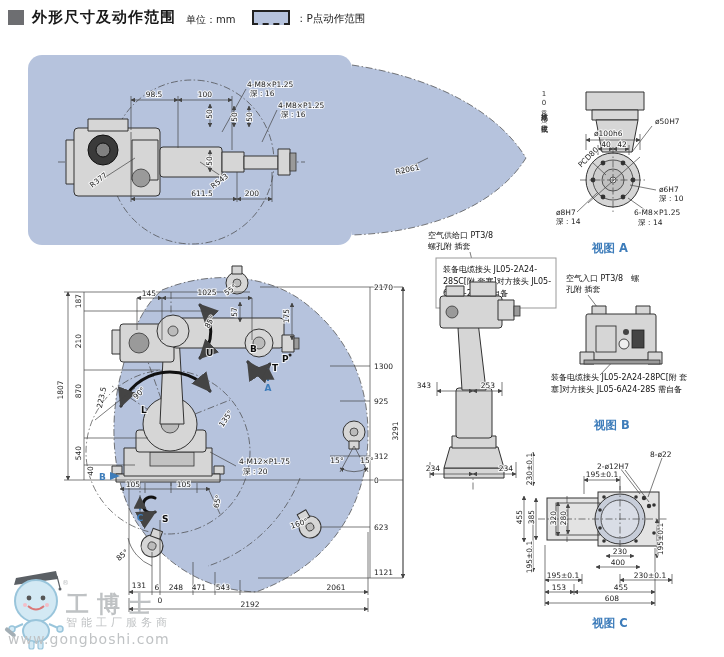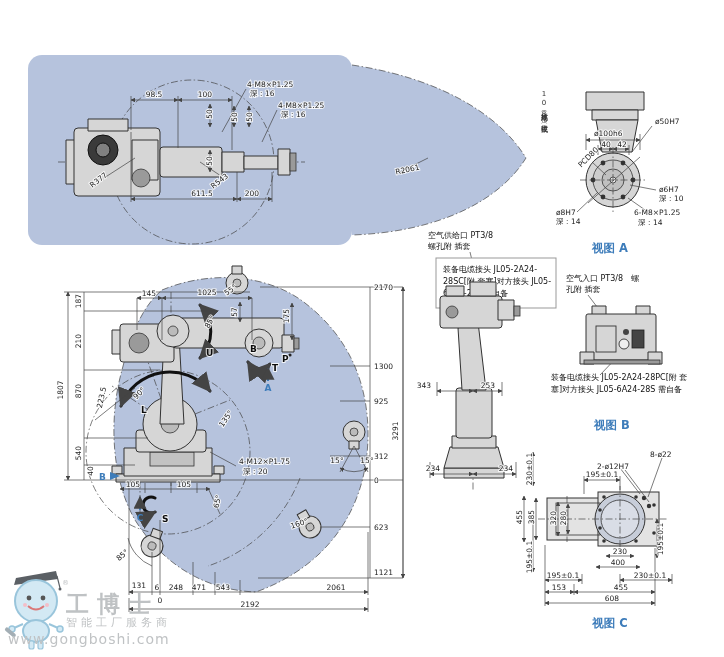--- a/index.html
+++ b/index.html
@@ -35,20 +35,27 @@
   .env{ fill:var(--envelope,#b6c3dd); }
   .thick{ stroke:#111; stroke-width:3; fill:none; stroke-linecap:round; }
   .blueF{ fill:var(--accent,#3d7cba); }
   .blueL{ stroke:var(--accent,#3d7cba); stroke-width:2; fill:none; }
 </style>
 </head>
 <body>
 
 <div id="page">
 
+  <div class="hdr">
+    <span class="sq"></span>
+    <h1 class="ttl">外形尺寸及动作范围</h1>
+    <span class="unit">单位：mm</span>
+    <span class="swatch"></span>
+    <span class="legend">：P点动作范围</span>
+  </div>
 
   <div class="vnote">10（标准规格）8（零位模式）</div>
 
   <svg width="724" height="657" viewBox="0 0 724 657">
     <defs>
       <marker id="arr" viewBox="0 0 10 10" refX="9" refY="5" markerWidth="6.5" markerHeight="6.5" orient="auto-start-reverse">
         <path d="M0,0L10,5L0,10z" fill="#444"></path>
       </marker>
       <g id="wg">
         <circle r="11" class="rob"></circle>

